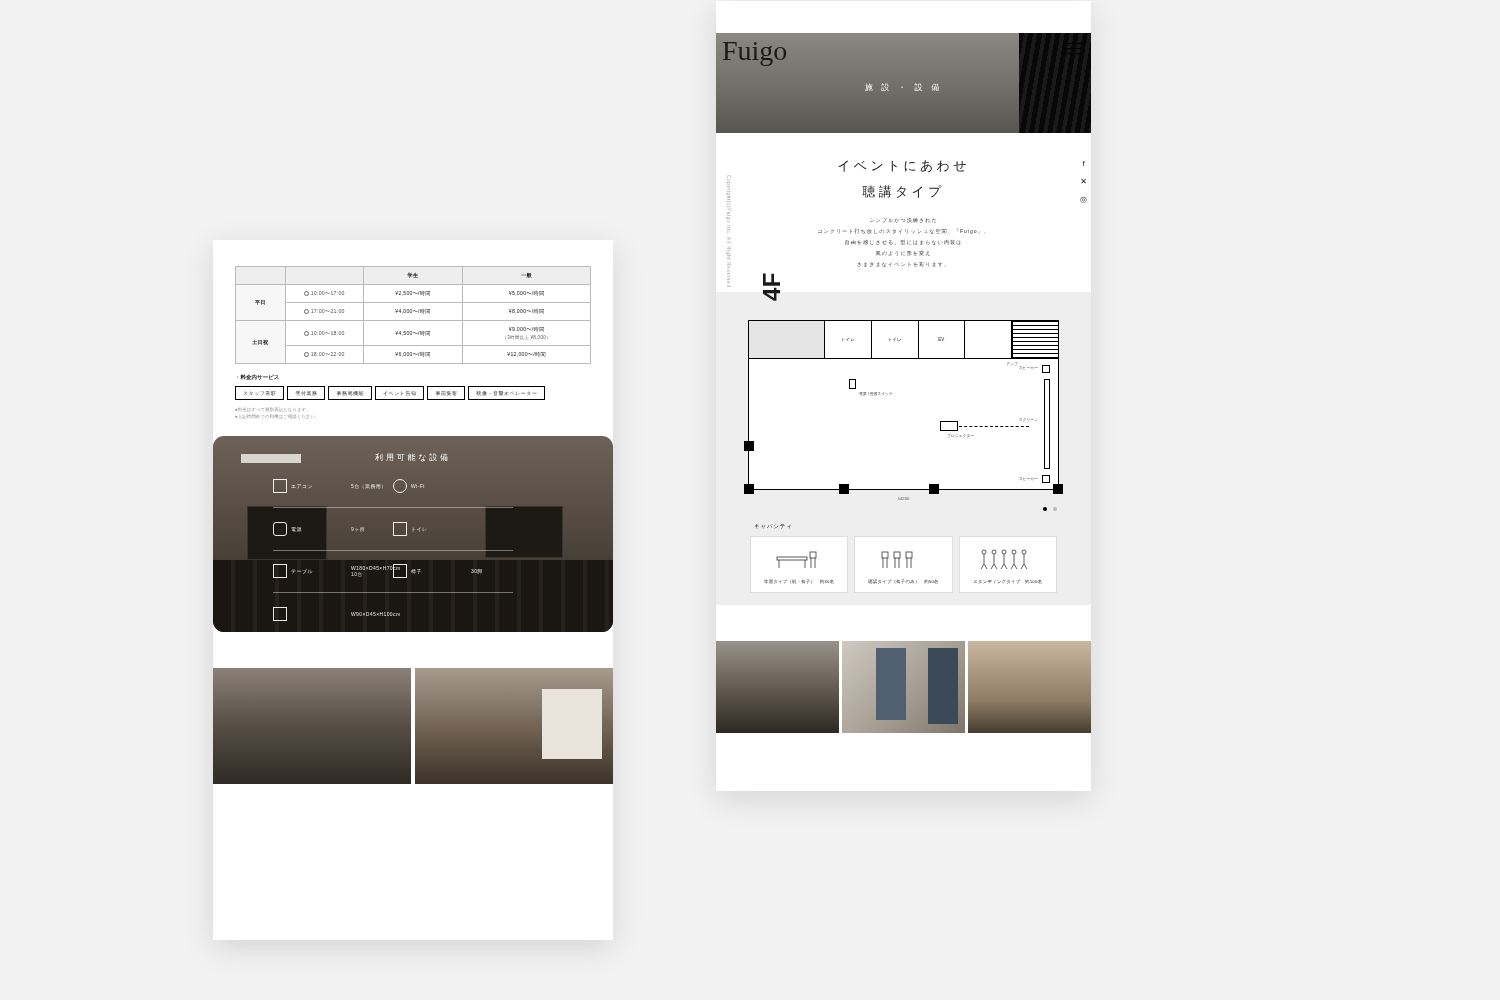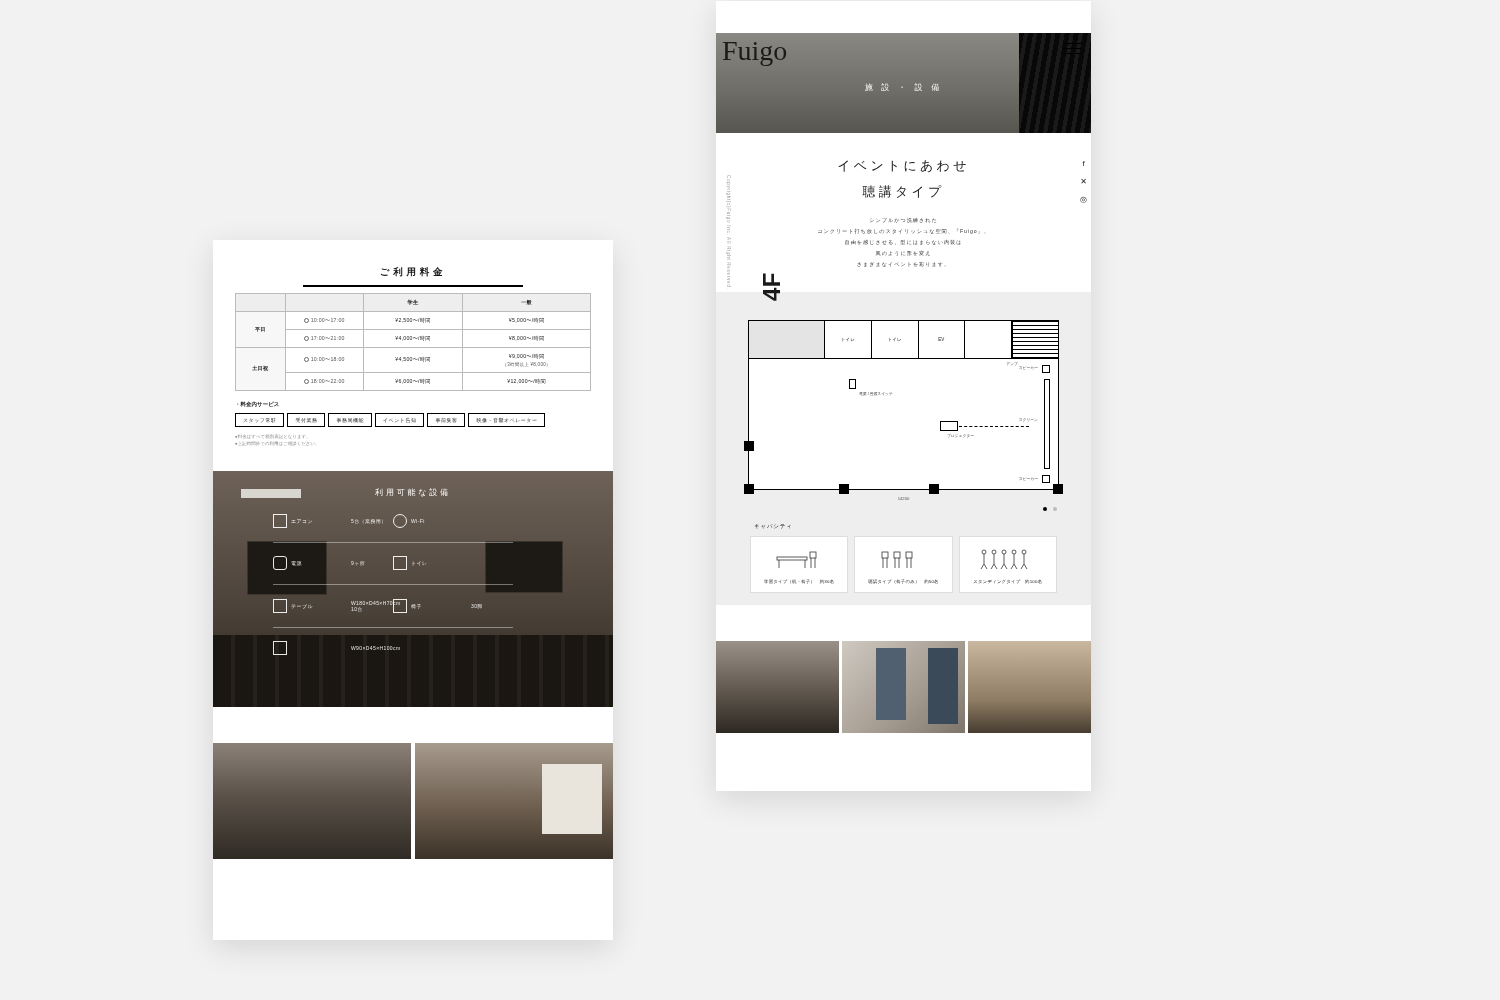--- a/index.html
+++ b/index.html
@@ -20,21 +20,21 @@
 .tbl .rowhead { background:#f7f7f7; font-weight:600; width:14%;}
 .tbl .time { width:22%; color:#555;}
 .tbl .note { font-size:4.5px; color:#555; display:block; margin-top:2px;}
 .clock { display:inline-block; width:5px; height:5px; border:.5px solid #666; border-radius:50%; margin-right:2px; position:relative; vertical-align:-1px;}
 .svc-head { font-size:5.5px; font-weight:600; margin:10px 0 5px;}
 .svc-tags { display:flex; flex-wrap:wrap; gap:3px;}
 .svc-tags span { border:.5px solid #000; padding:3px 7px; font-size:5px; letter-spacing:.1em;}
 .footnotes { margin-top:6px; font-size:4.5px; color:#888; line-height:1.6;}
 
 
-.fac { position:relative; height:236px; margin-top:12px; overflow:hidden;}
+.fac { position:relative; height:196px; margin-top:4px; overflow:hidden;border-radius:11px;}
 .fac .bg { position:absolute; inset:0; background:linear-gradient(180deg,#6e6258 0%,#4a4138 60%,#2b261f 100%);}
 .fac .bg:before{content:"";position:absolute;top:18px;left:28px;width:60px;height:9px;background:#d9d5cf;}
 .fac .bg:after{content:"";position:absolute;top:70px;left:34px;width:78px;height:52px;background:#1d1a16;border:1px solid #3a342c;}
 .fac .win2{position:absolute;top:70px;right:50px;width:78px;height:52px;background:#1d1a16;border:1px solid #3a342c;}
 .fac .chairs{position:absolute;left:0;right:0;bottom:0;height:72px;background:repeating-linear-gradient(90deg,#1a1612 0 18px,#26211b 18px 22px);}
 .fac h3{position:relative;color:#fff;text-align:center;font-size:8px;letter-spacing:.35em;padding-top:16px;font-weight:500;}
 .fac .grid{position:relative;margin:16px auto 0;width:280px;display:grid;grid-template-columns:18px 60px 42px 18px 60px 42px;row-gap:14px;align-items:center;color:#fff;font-size:5px;letter-spacing:.08em;}
 .fac .ico{width:14px;height:14px;border:.7px solid #fff;opacity:.9;}
 .fac .ico.plug{border-radius:3px;}
 .fac .ico.round{border-radius:50%;}
@@ -113,21 +113,20 @@
 .s2:before{content:"";position:absolute;left:28%;top:8%;width:30px;height:72px;background:#506070;}
 .s2:after{content:"";position:absolute;right:6%;top:8%;width:30px;height:76px;background:#3a4a58;}
 .s3{background:linear-gradient(180deg,#c9b89f 0%,#8d7c63 65%,#463c30 100%);}
 </style>
 </head>
 <body>
 <div class="canvas">
 
 <div class="page left">
   <div class="pricing">
-    <h2>ご利用料金</h2>
     <table class="tbl">
       <thead>
             <tr>
         <th></th>
               <th></th>
         <th>学生</th>
         <th>一般</th>
       </tr>
           </thead>
       <tbody>

